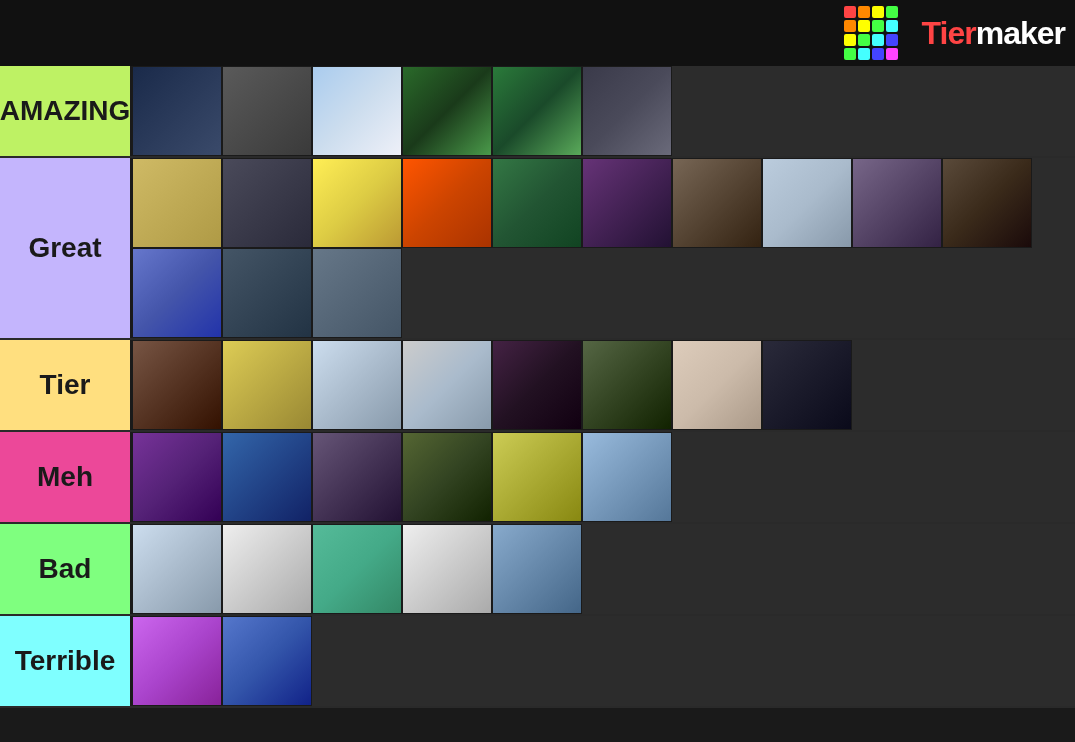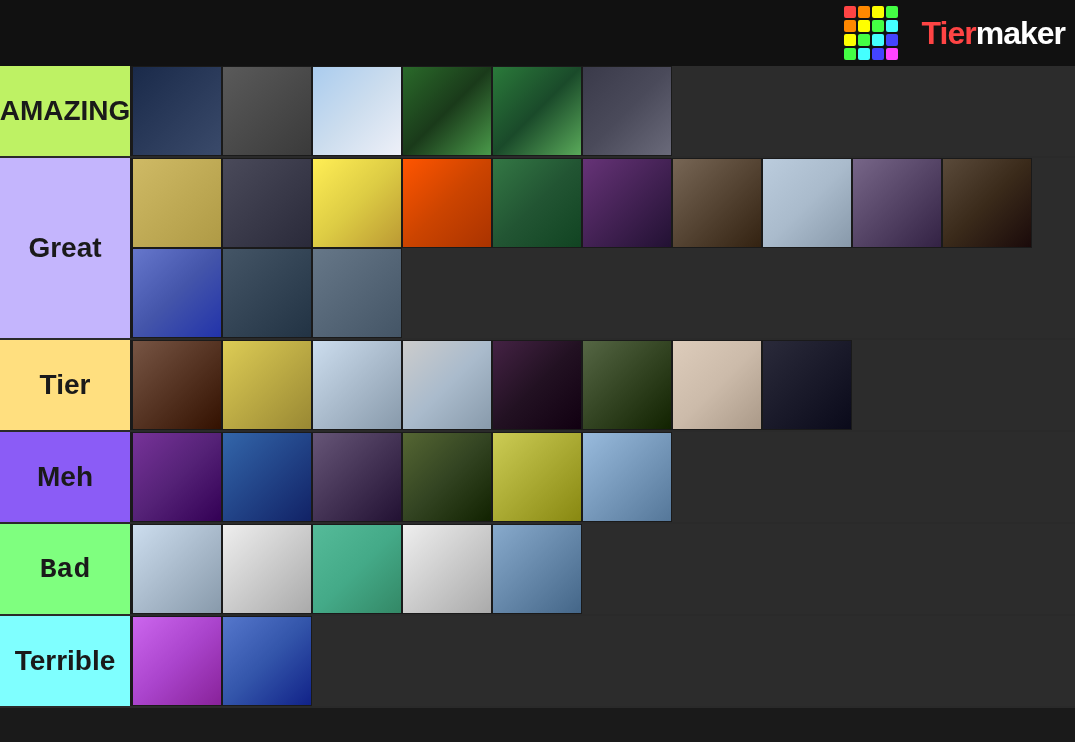--- a/index.html
+++ b/index.html
@@ -213,21 +213,21 @@
         </div>
         <div class="card" style="position: relative;">
           <div class="card-img" style="background: linear-gradient(135deg, rgb(221, 204, 187), rgb(204, 187, 170), rgb(170, 153, 136));"></div>
         </div>
         <div class="card" style="position: relative;">
           <div class="card-img" style="background: linear-gradient(135deg, rgb(42, 42, 58), rgb(26, 26, 42), rgb(10, 10, 26));"></div>
         </div>
       </div>
     </div>
     <div class="tier-row">
-      <div class="tier-label" style="background: #8b5cf6; color: rgb(26, 26, 26);">Meh</div>
+      <div class="tier-label" style="background: #ec4899; color: rgb(26, 26, 26);">Meh</div>
       <div class="tier-content">
         <div class="card" style="position: relative;">
           <div class="card-img" style="background: linear-gradient(135deg, rgb(119, 51, 153), rgb(85, 34, 119), rgb(51, 0, 85));"></div>
         </div>
         <div class="card" style="position: relative;">
           <div class="card-img" style="background: linear-gradient(135deg, rgb(51, 102, 170), rgb(34, 68, 136), rgb(17, 34, 102));"></div>
         </div>
         <div class="card" style="position: relative;">
           <div class="card-img" style="background: linear-gradient(135deg, rgb(102, 85, 119), rgb(68, 51, 85), rgb(34, 17, 51));"></div>
         </div>
@@ -236,21 +236,21 @@
         </div>
         <div class="card" style="position: relative;">
           <div class="card-img" style="background: linear-gradient(135deg, rgb(204, 204, 85), rgb(170, 170, 51), rgb(136, 136, 17));"></div>
         </div>
         <div class="card" style="position: relative;">
           <div class="card-img" style="background: linear-gradient(135deg, rgb(153, 187, 221), rgb(119, 153, 187), rgb(85, 119, 153));"></div>
         </div>
       </div>
     </div>
     <div class="tier-row">
-      <div class="tier-label" style="background: rgb(127, 255, 127); color: rgb(26, 26, 26); font-family: Liberation Mono, monospace;">Bad</div>
+      <div class="tier-label" style="background: rgb(127, 255, 127); color: rgb(26, 26, 26);">Bad</div>
       <div class="tier-content">
         <div class="card" style="position: relative;">
           <div class="card-img" style="background: linear-gradient(135deg, rgb(204, 221, 238), rgb(170, 187, 204), rgb(136, 154, 171));"></div>
         </div>
         <div class="card" style="position: relative;">
           <div class="card-img" style="background: linear-gradient(135deg, rgb(238, 238, 238), rgb(204, 204, 204), rgb(170, 170, 170));"></div>
         </div>
         <div class="card" style="position: relative;">
           <div class="card-img" style="background: linear-gradient(135deg, rgb(85, 187, 153), rgb(68, 170, 136), rgb(51, 136, 102));"></div>
         </div>

